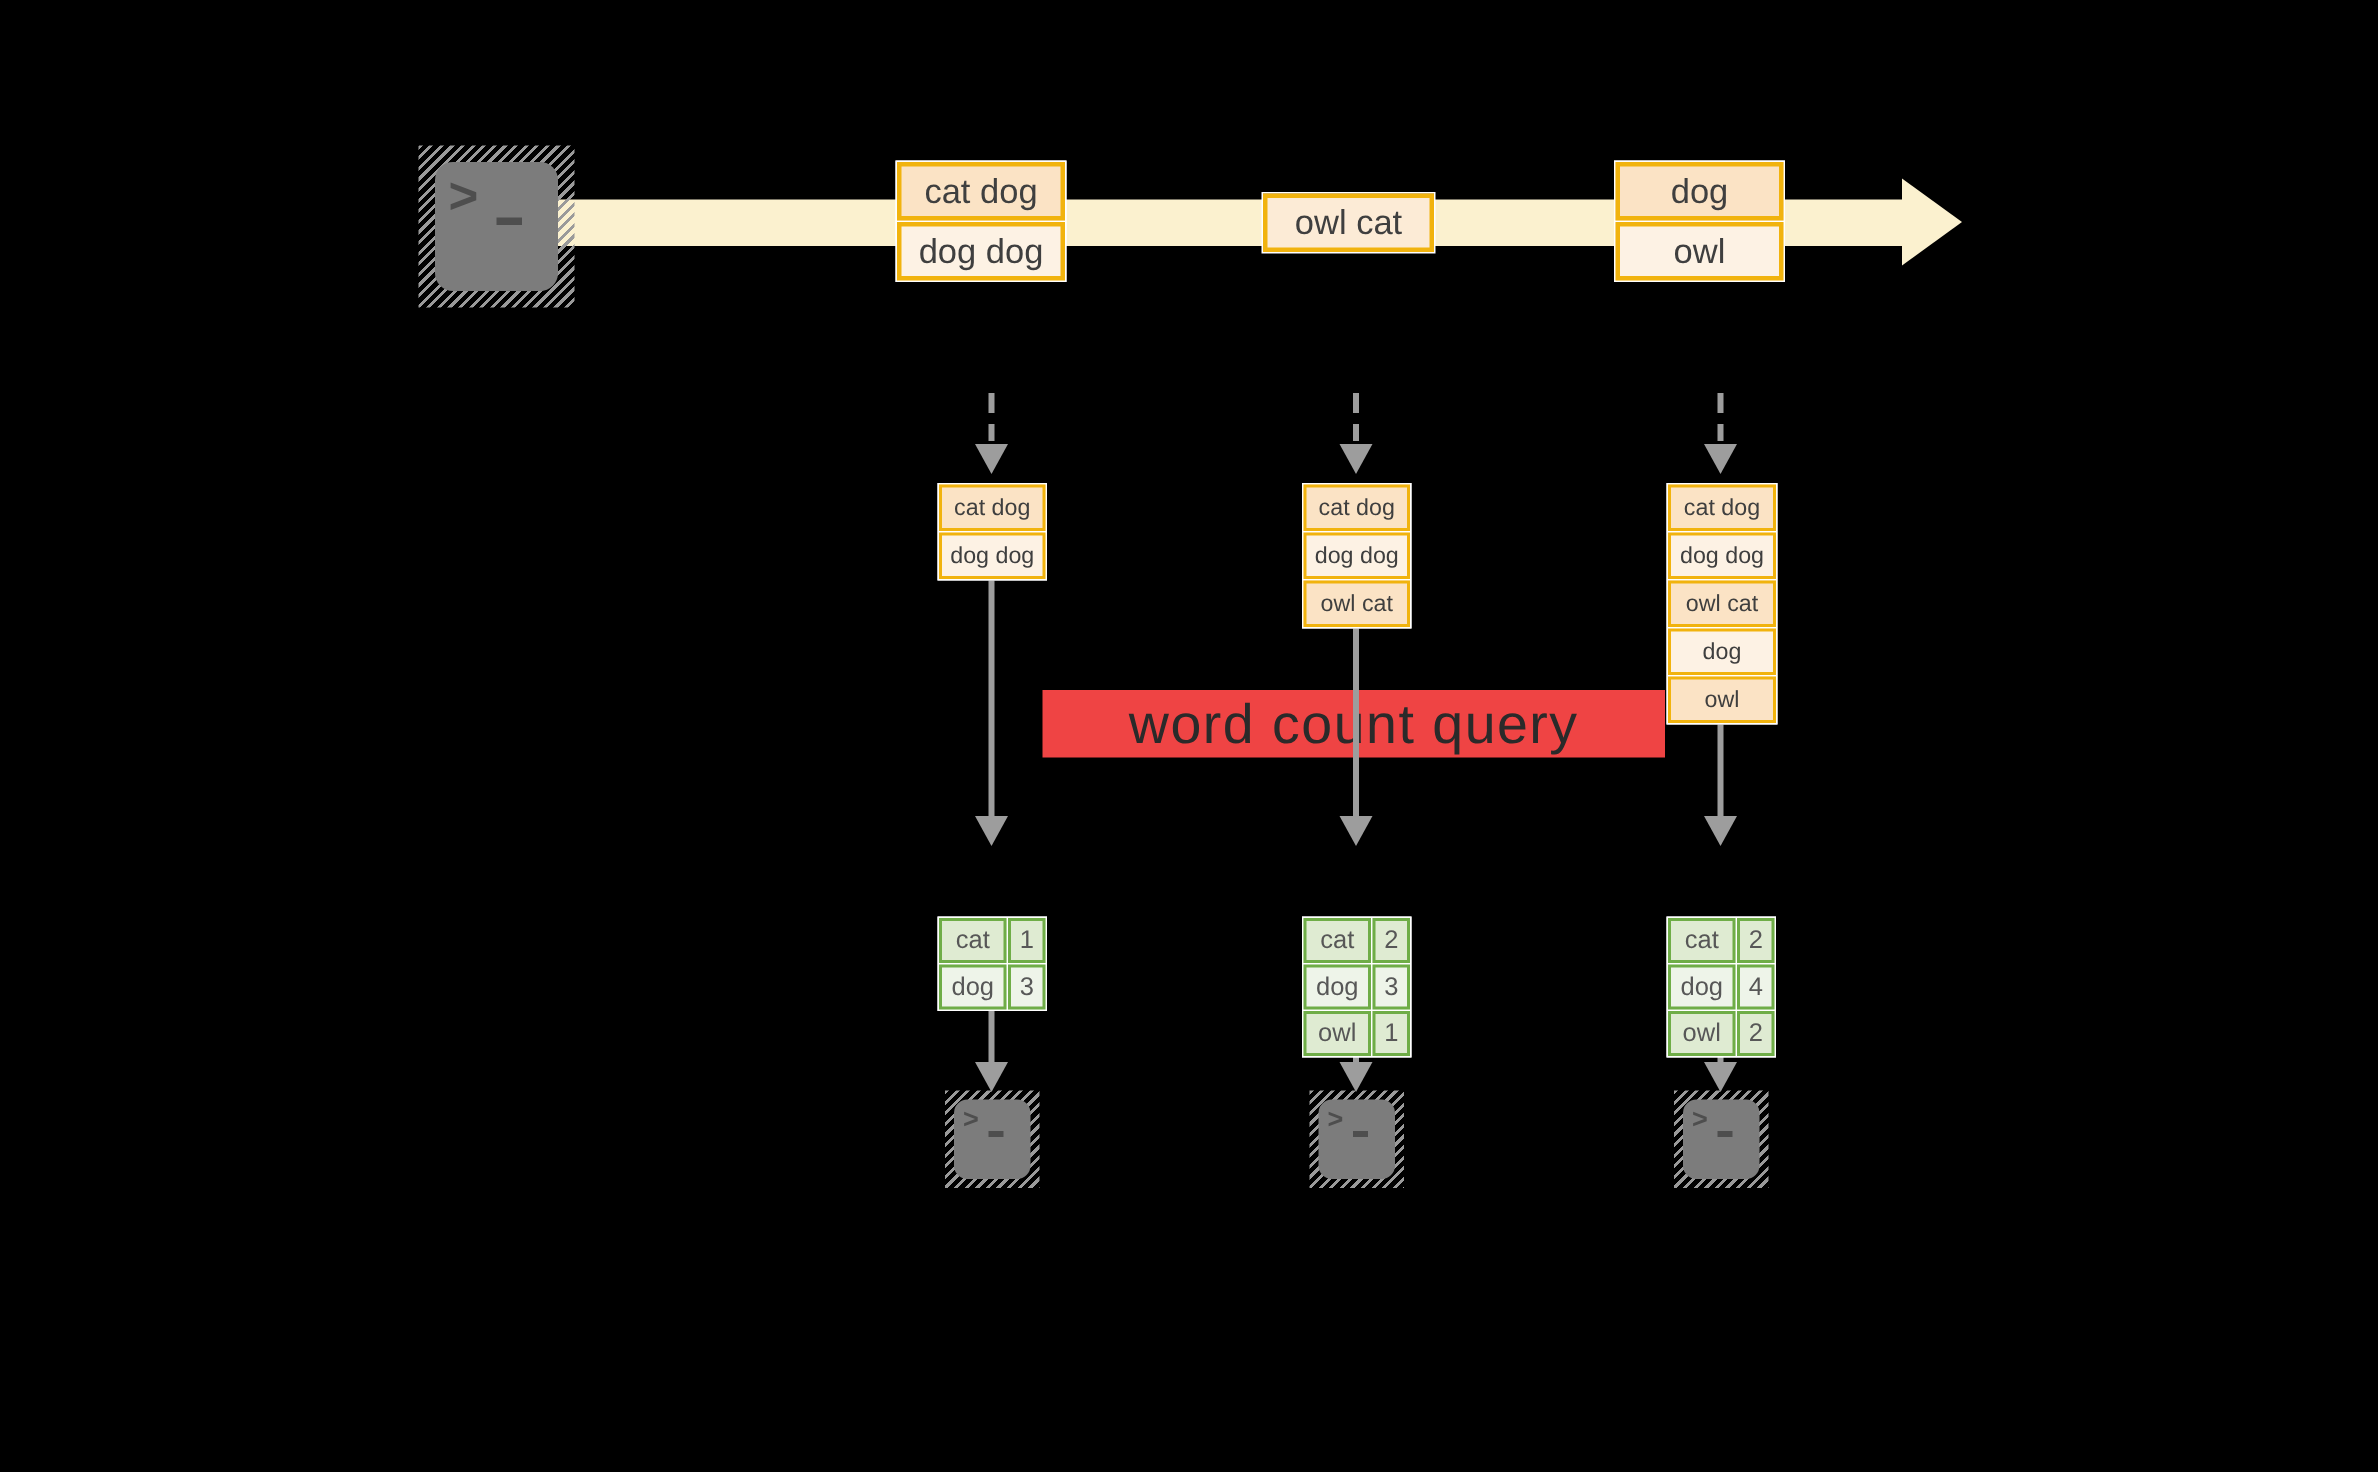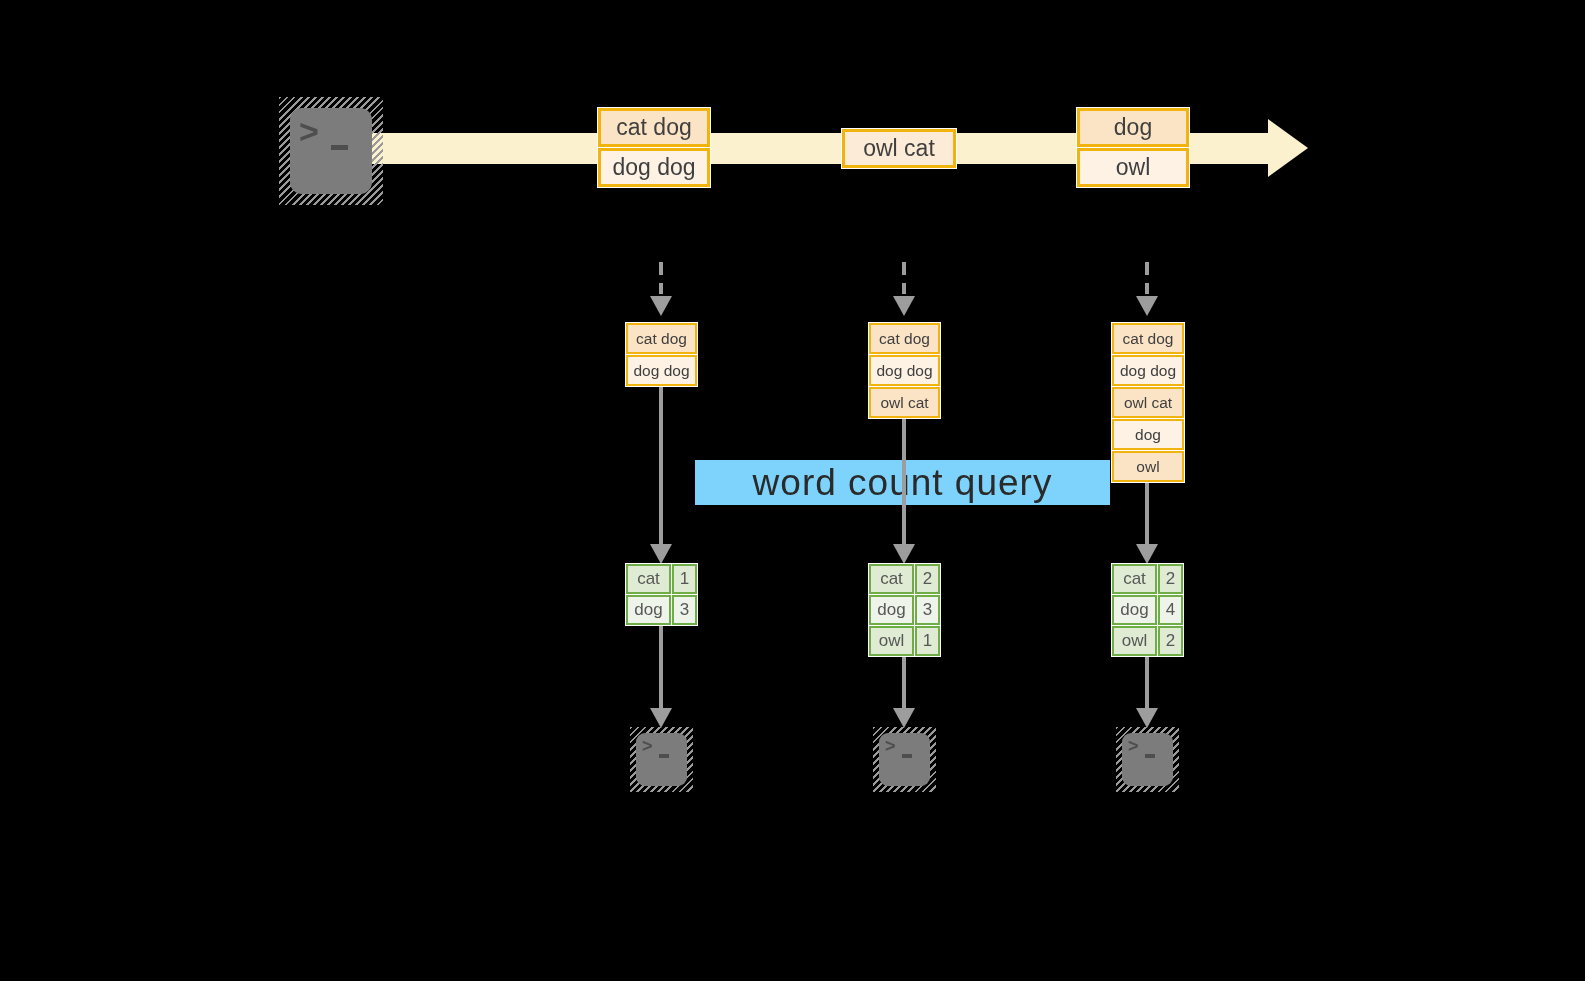--- a/index.html
+++ b/index.html
@@ -38,33 +38,33 @@
   .obox{display:flex;flex-direction:column;gap:1px;background:#fff;border:1px solid #fff;box-sizing:border-box;}
   .obox .row{box-sizing:border-box;border:3px solid var(--gold);display:flex;align-items:center;justify-content:center;
     color:var(--ink);white-space:nowrap;}
   .obox .row:nth-child(odd){background:var(--peach-dark);}
   .obox .row:nth-child(even){background:var(--peach-light);}
   .obox .row.mid{background:var(--peach-mid);}
   .obox.stream-box .row{height:39px;font-size:23px;}
   .obox.stack .row{height:31px;font-size:15.5px;border-width:2px;}
 
   
-  .gtable{display:grid;grid-template-columns:45px 25px;gap:1px;background:#fff;border:1px solid #fff;box-sizing:border-box;}
+  .gtable{display:grid;grid-template-columns:45px 25px;gap:1px;background:#fff;border:1px solid #fff;box-sizing:border-box;margin-top:48px;}
   .gtable .cell{box-sizing:border-box;border:2px solid var(--green);height:30px;display:flex;align-items:center;justify-content:center;
     font-size:17px;color:var(--tink);}
   .gtable .cell:nth-child(4n+1),.gtable .cell:nth-child(4n+2){background:var(--green-dark);}
   .gtable .cell:nth-child(4n+3),.gtable .cell:nth-child(4n){background:var(--green-light);}
 
   
   .vline{width:4px;background:var(--gray);}
   .dline{width:4px;background:repeating-linear-gradient(to bottom,var(--gray) 0 13px,rgba(0,0,0,0) 13px 21px);}
   .ahead{width:0;height:0;border-left:11px solid transparent;border-right:11px solid transparent;border-top:20px solid var(--gray);}
 
   
-  .qband{background:#7dd3fc;display:flex;align-items:center;justify-content:center;
+  .qband{background:#ef4444;display:flex;align-items:center;justify-content:center;
     font-size:37px;font-weight:300;color:#2A2A2A;letter-spacing:1px;}
 
   .z1{z-index:1}.z2{z-index:2}.z3{z-index:3}
 </style>
 </head>
 <body>
 
 <div class="canvas">
 
   <div class="abs hatch z2" style="left:279px;top:97px;width:104px;height:108px;">

